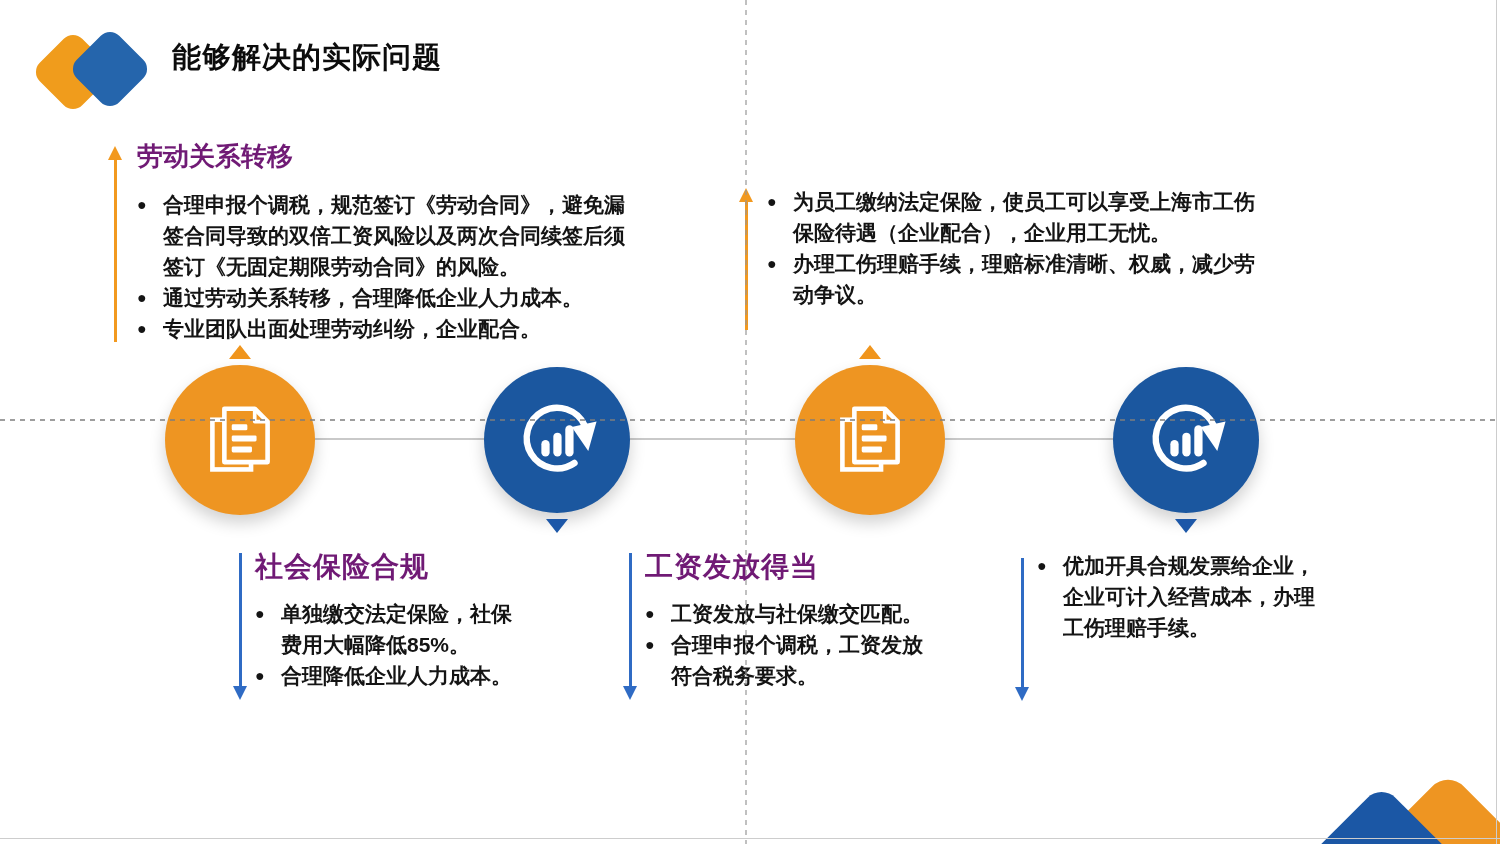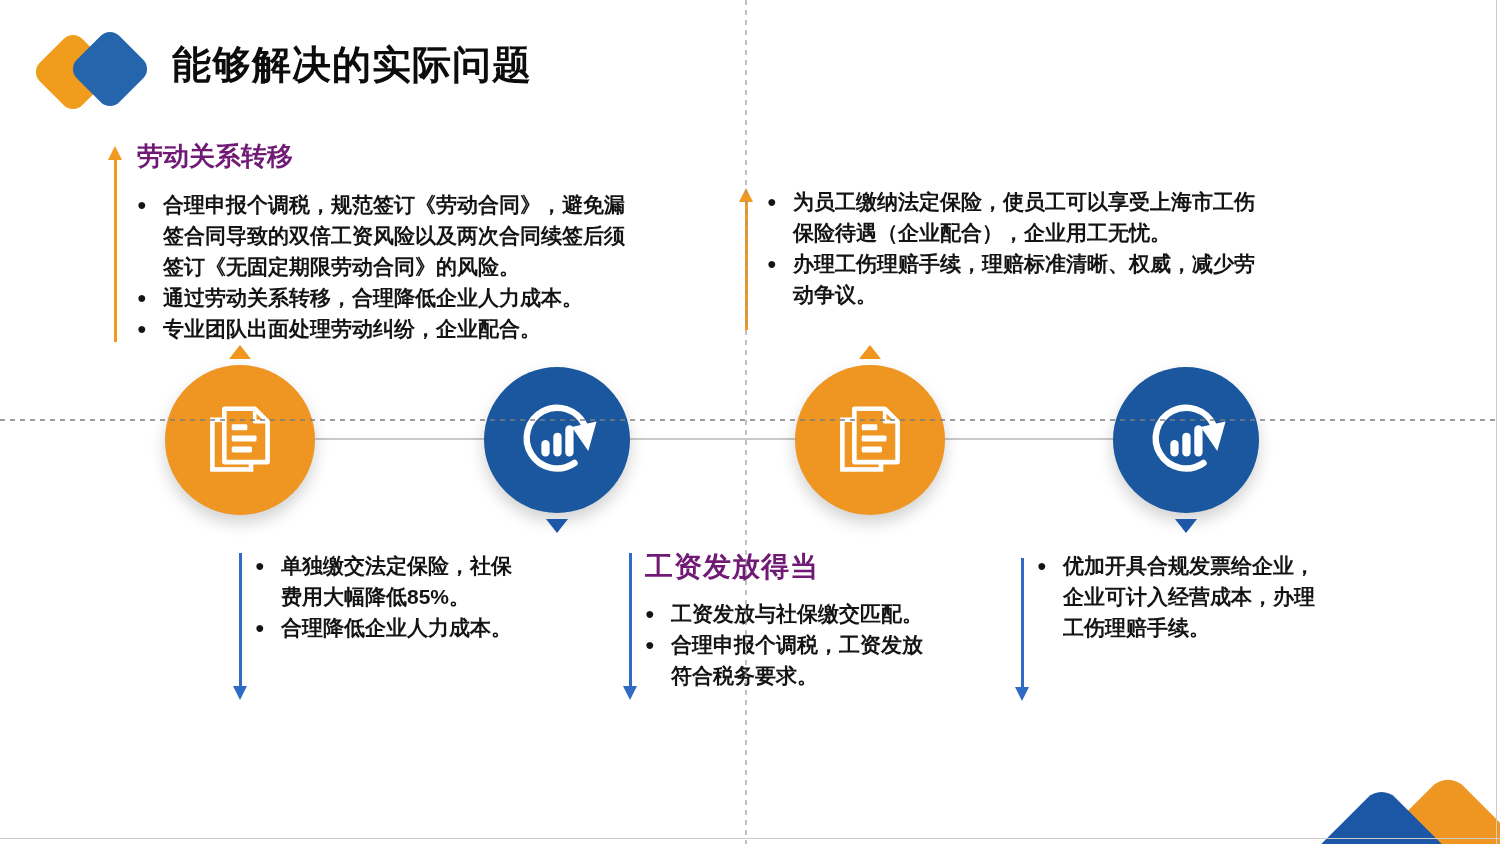--- a/index.html
+++ b/index.html
@@ -4,21 +4,21 @@
 <style>
   html,body{margin:0;padding:0;background:#ffffff;}
   #slide{
     position:relative;width:1500px;height:844px;background:#ffffff;overflow:hidden;
     font-family:"Liberation Sans","DejaVu Sans",sans-serif;color:#111;
   }
   
   .diamond{position:absolute;transform:rotate(45deg);}
   .logo-orange{left:43px;top:42px;width:60px;height:60px;border-radius:13px;background:#F09C1C;}
   .logo-blue{left:80px;top:39px;width:60px;height:60px;border-radius:13px;background:#2565AC;}
-  .page-title{position:absolute;left:172px;top:38px;font-size:39px;font-weight:800;letter-spacing:1px;color:#0c0c0c;}
+  .page-title{position:absolute;left:172px;top:38px;font-size:29px;font-weight:800;letter-spacing:1px;color:#0c0c0c;}
   
   .guide-h{position:absolute;left:0;top:419px;width:1500px;height:2px;z-index:40;pointer-events:none;
     background:repeating-linear-gradient(90deg,rgba(125,125,125,.75) 0 5px,transparent 5px 10px);}
   .guide-v{position:absolute;left:745px;top:0;width:2px;height:844px;z-index:40;pointer-events:none;
     background:repeating-linear-gradient(180deg,rgba(150,150,150,.6) 0 5px,transparent 5px 10px);}
   .edge-right{position:absolute;left:1496px;top:0;width:1px;height:844px;background:#cdcdcd;z-index:60;}
   .edge-bottom{position:absolute;left:0;top:838px;width:1500px;height:1px;background:#cdcdcd;z-index:60;}
   .connector{position:absolute;left:240px;top:438px;width:946px;height:2px;background:#c9c9c9;z-index:1;}
   
   .node{position:absolute;border-radius:50%;display:flex;align-items:center;justify-content:center;z-index:5;
@@ -145,20 +145,21 @@
       <rect x="33" y="50" width="9" height="18" rx="4.5" fill="#ffffff"></rect>
       <rect x="46" y="42" width="9" height="26" rx="4.5" fill="#ffffff"></rect>
       <rect x="59" y="34" width="9" height="34" rx="4.5" fill="#ffffff"></rect>
     </svg>
   </div>
   <div class="tri tri-down-blue" style="left:1175px;top:519px;"></div>
 
   <div class="aline aline-blue" style="left:238.5px;top:553px;height:133px;"></div>
   <div class="ahead ahead-down-blue" style="left:233px;top:686px;"></div>
   <div class="section bottom bl">
+    <div class="sec-title">社会保险合规</div>
     <div class="bul">
       <span class="dot">●</span>
       <span class="btxt">单独缴交法定保险，社保费用大幅降低85%。</span>
     </div>
     <div class="bul">
       <span class="dot">●</span>
       <span class="btxt">合理降低企业人力成本。</span>
     </div>
   </div>
 

